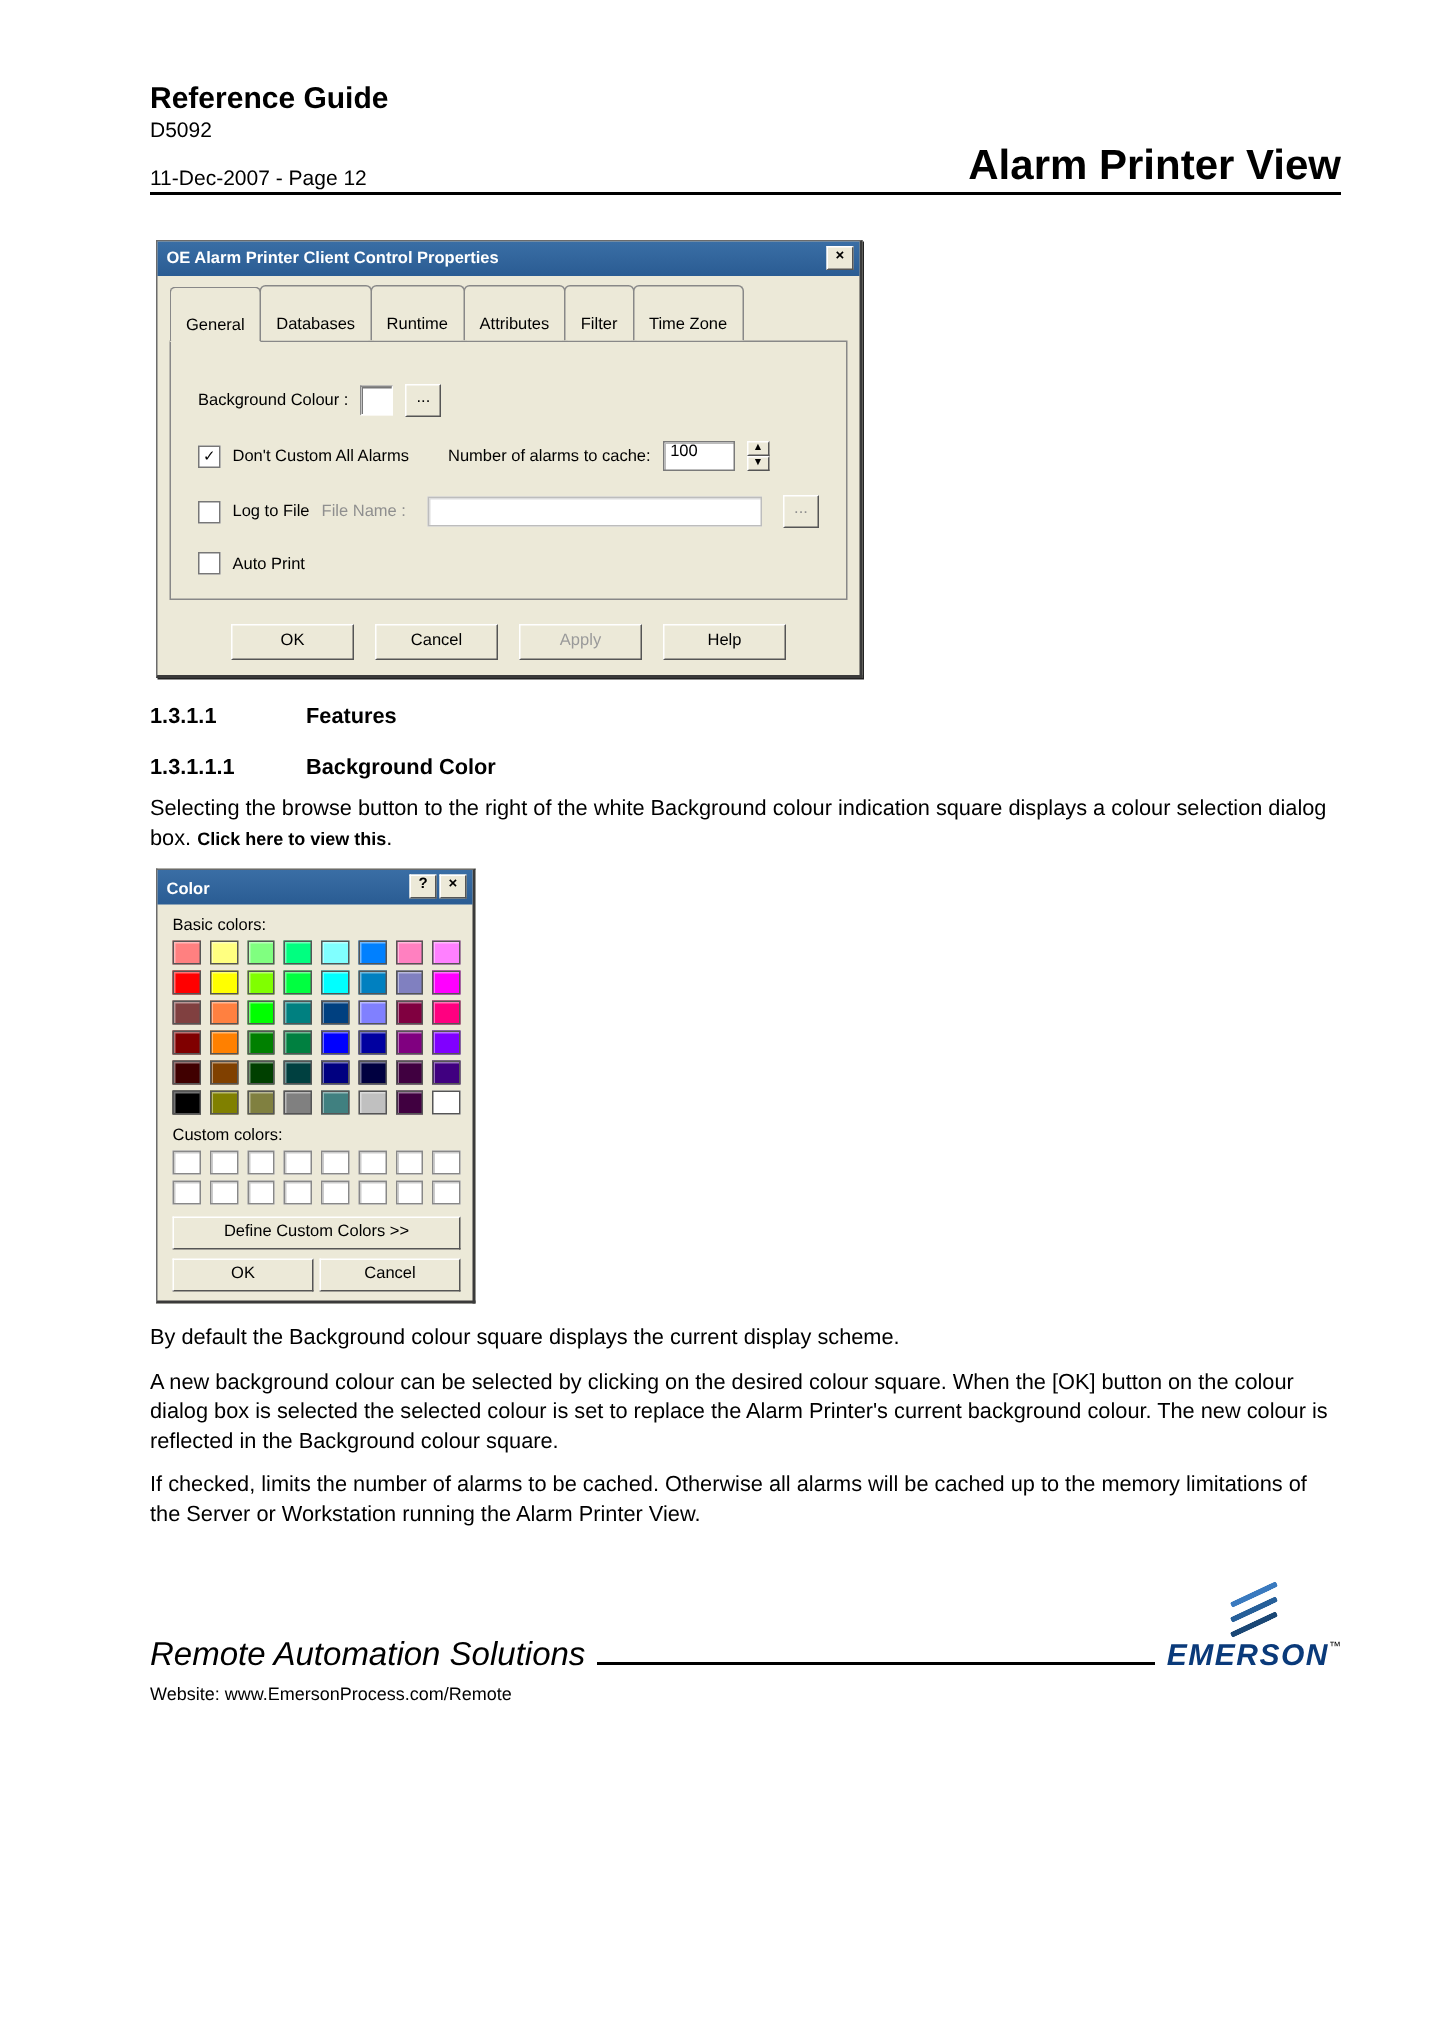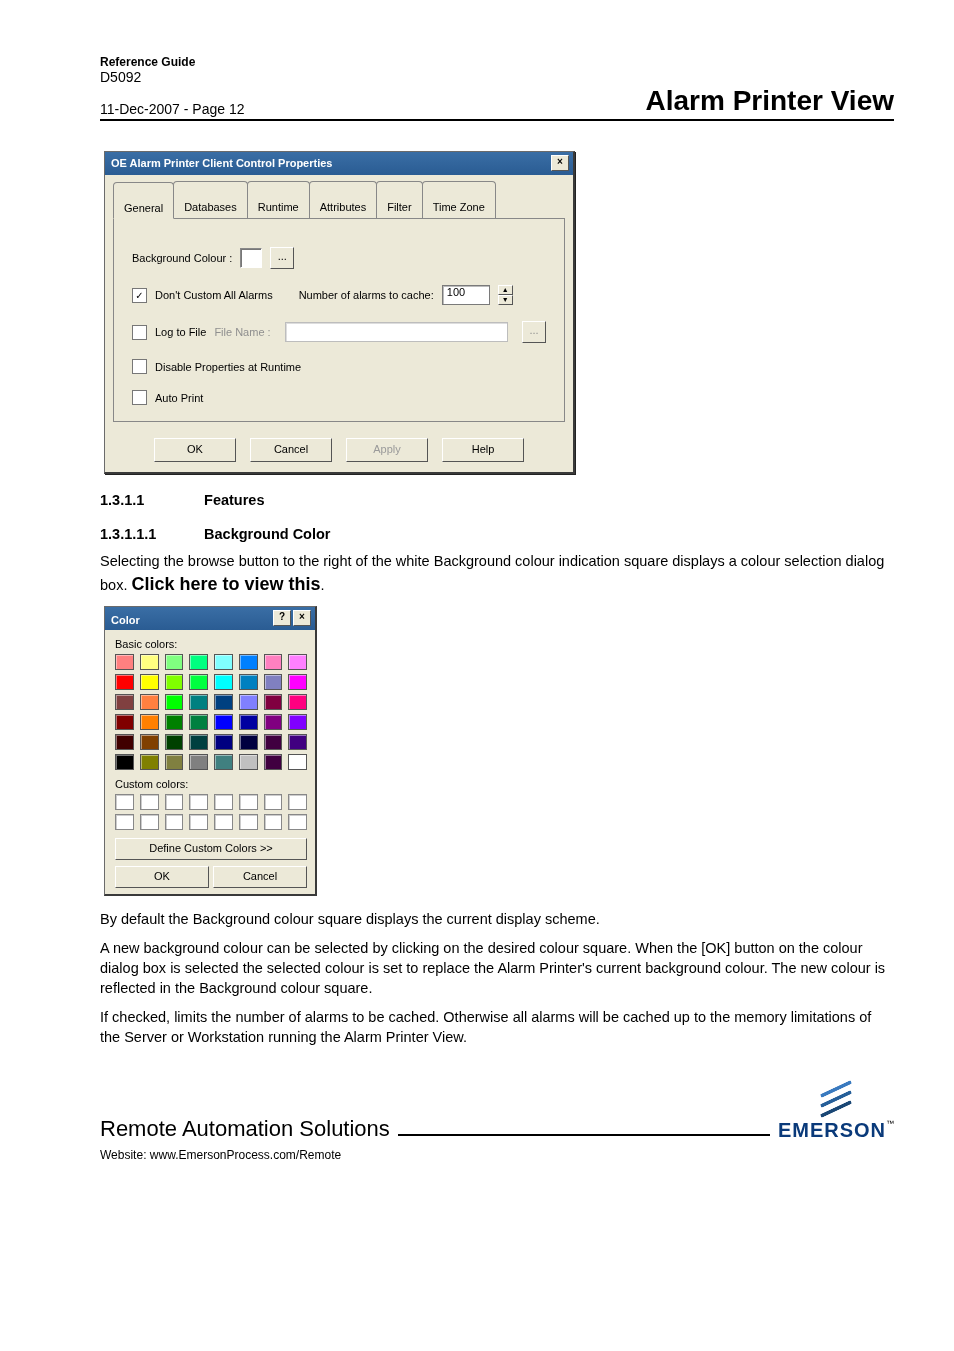--- a/index.html
+++ b/index.html
@@ -10,30 +10,30 @@
     width: 954px;
   }
   .page {
     padding: 55px 60px 40px 100px;
     box-sizing: border-box;
     width: 954px;
     position: relative;
   }
   .hdr-line { border-bottom: 2px solid #000; margin-top: 2px; }
   .hdr-row { display: flex; justify-content: space-between; align-items: flex-end; }
-  .ref-guide { font-weight: bold; font-size: 12px; }
+  .ref-guide { font-weight: bold; font-size: 20px; }
   .doc-id { font-size: 14px; }
   .doc-date { font-size: 14px; }
   .view-title { font-weight: bold; font-size: 28px; }
   .body-text { font-size: 14.5px; line-height: 1.35; margin: 10px 0; }
   .sec-h { font-weight: bold; font-size: 14.5px; margin: 18px 0 8px 0; }
   .sec-num { display: inline-block; width: 100px; }
   .link-like { font-weight: bold; color: #000; }
   .footer {
-    margin-top: 40px; display: flex; align-items: flex-end;
+    margin-top: 40px; display: flex; align-items: flex-end; font-style: italic;
   }
   .footer-left { font-size: 22px; }
   .footer-rule { border-bottom: 2px solid #000; flex: 1; margin: 0 8px 6px 8px; }
   .website { font-size: 12px; margin-top: 6px; }
 
   
   .dlg {
     width: 468px;
     border: 1px solid #6b6b6b;
     border-right: 2px solid #3a3a3a;
@@ -165,24 +165,20 @@
             <div>▼</div>
           </span>
       </div>
       <div class="row">
         <span class="chk"></span>
         <span>Log to File</span>
         <span class="disabled-text">File Name :</span>
         <span class="file-input"></span>
         <span class="btn-browse disabled-text">...</span>
       </div>
-      <div class="row">
-        <span class="chk"></span>
-        <span>Disable Properties at Runtime</span>
-      </div>
       <div class="row" style="margin-bottom:4px">
         <span class="chk"></span>
         <span>Auto Print</span>
       </div>
     </div>
     <div class="btnrow">
       <div class="winbtn">OK</div>
       <div class="winbtn">Cancel</div>
       <div class="winbtn disabled">Apply</div>
       <div class="winbtn">Help</div>
@@ -193,21 +189,21 @@
     <span class="sec-num">1.3.1.1</span>
     <span>Features</span>
   </div>
 
   <div class="sec-h">
     <span class="sec-num">1.3.1.1.1</span>
     <span>Background Color</span>
   </div>
 
   <p class="body-text">
-    <span>Selecting the browse button to the right of the white Background colour indication square displays a colour selection dialog box. </span><span class="link-like" style="font-size:18px">Click here to view this</span><span>.</span>
+    <span>Selecting the browse button to the right of the white Background colour indication square displays a colour selection dialog box. </span><span class="link-like" style="font-size:12px">Click here to view this</span><span>.</span>
   </p>
 
   <div class="colordlg">
     <div class="color-title">
       <span>Color</span>
       <span style="display:flex">
         <span class="dlg-help">?</span>
         <span class="dlg-close">×</span>
       </span>
     </div>

